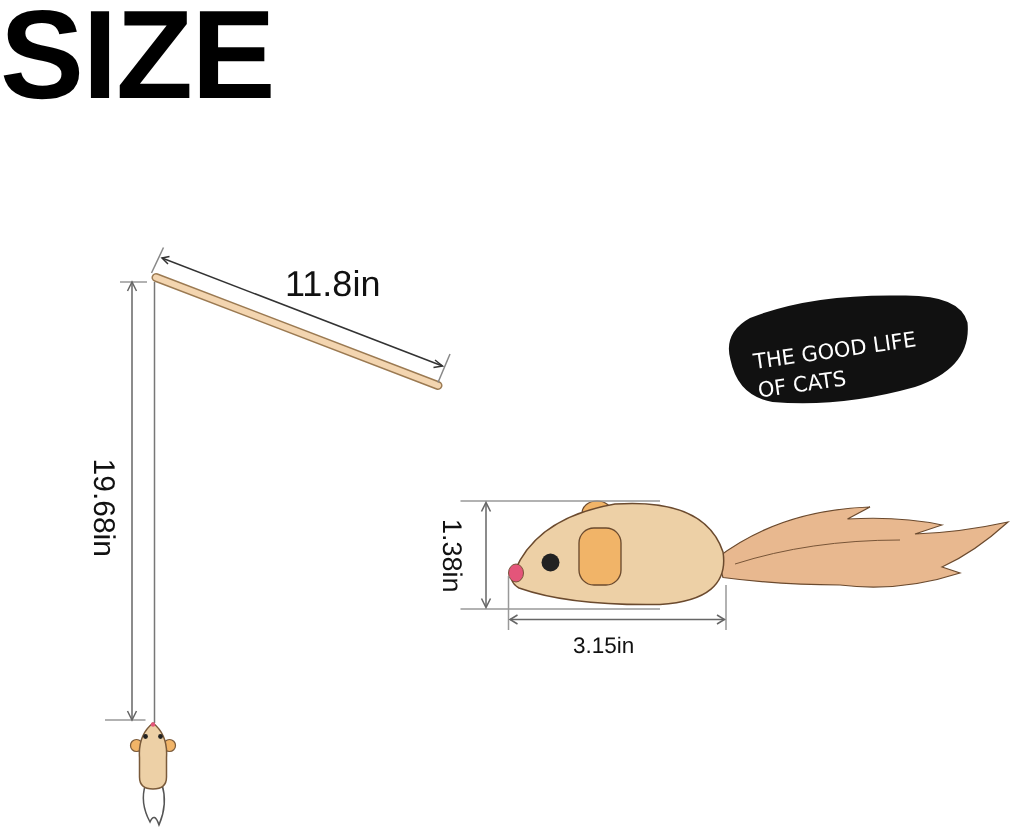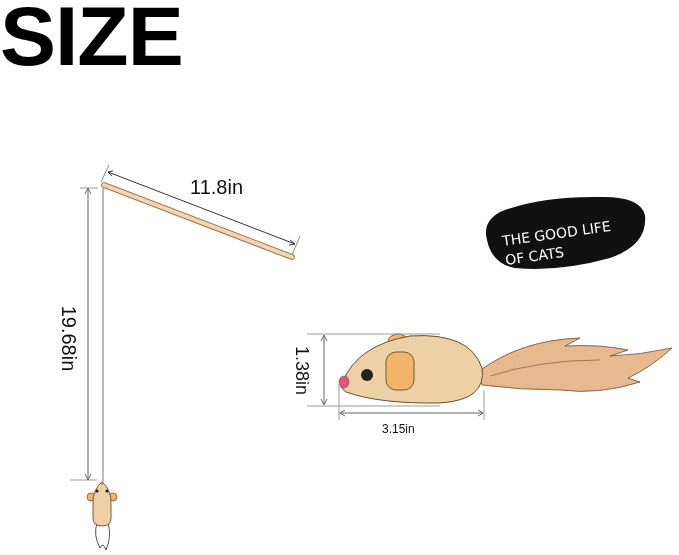--- a/index.html
+++ b/index.html
@@ -81,16 +81,16 @@
   </g>
   <g stroke="#666" stroke-width="1" fill="none">
     <line x1="339" y1="384" x2="339" y2="420" stroke="#999"></line>
     <line x1="484" y1="390" x2="484" y2="420" stroke="#999"></line>
     <line x1="340" y1="413" x2="483" y2="413"></line>
     <polyline points="345,410 340,413 345,416"></polyline>
     <polyline points="478,410 483,413 478,416"></polyline>
   </g>
 </svg>
 
-<div class="label" style="left:190px; top:176px; font-size:20px;">11.8in</div>
+<div class="label" style="left:190px; top:176px; font-size:24px;">11.8in</div>
 <div class="label rot" style="left:18px; top:327px; font-size:20px; width:100px; text-align:center;">19.68in</div>
 <div class="label rot" style="left:271px; top:360px; font-size:18px; width:60px; text-align:center;">1.38in</div>
-<div class="label" style="left:382px; top:422px; font-size:12px;">3.15in</div>
+<div class="label" style="left:382px; top:422px; font-size:15px;">3.15in</div>
 
 </body></html>

